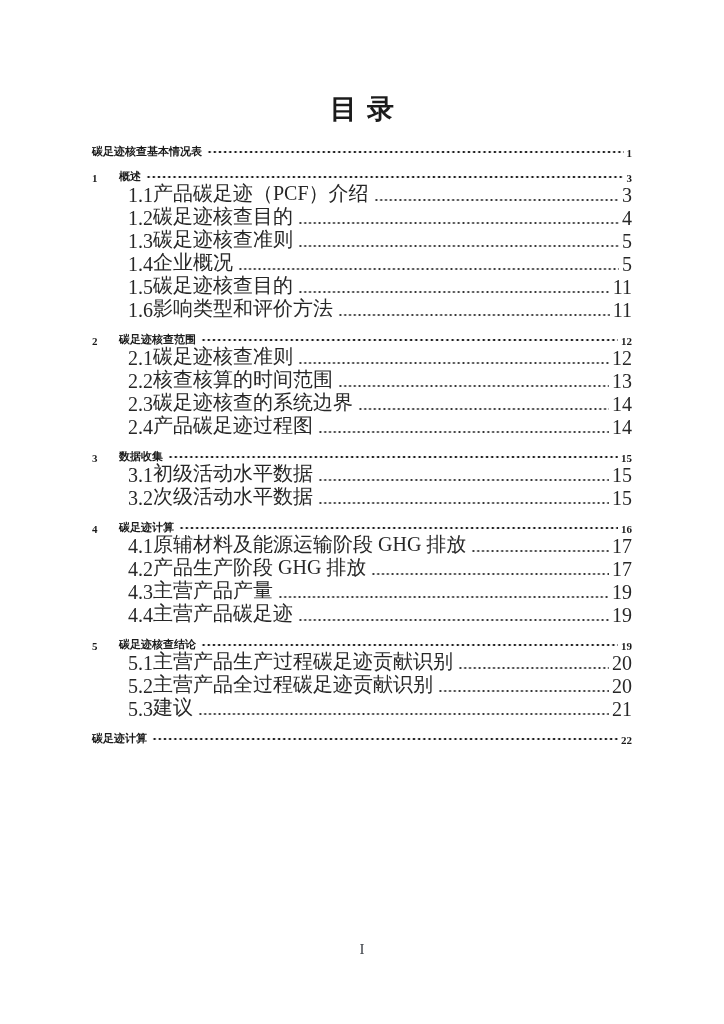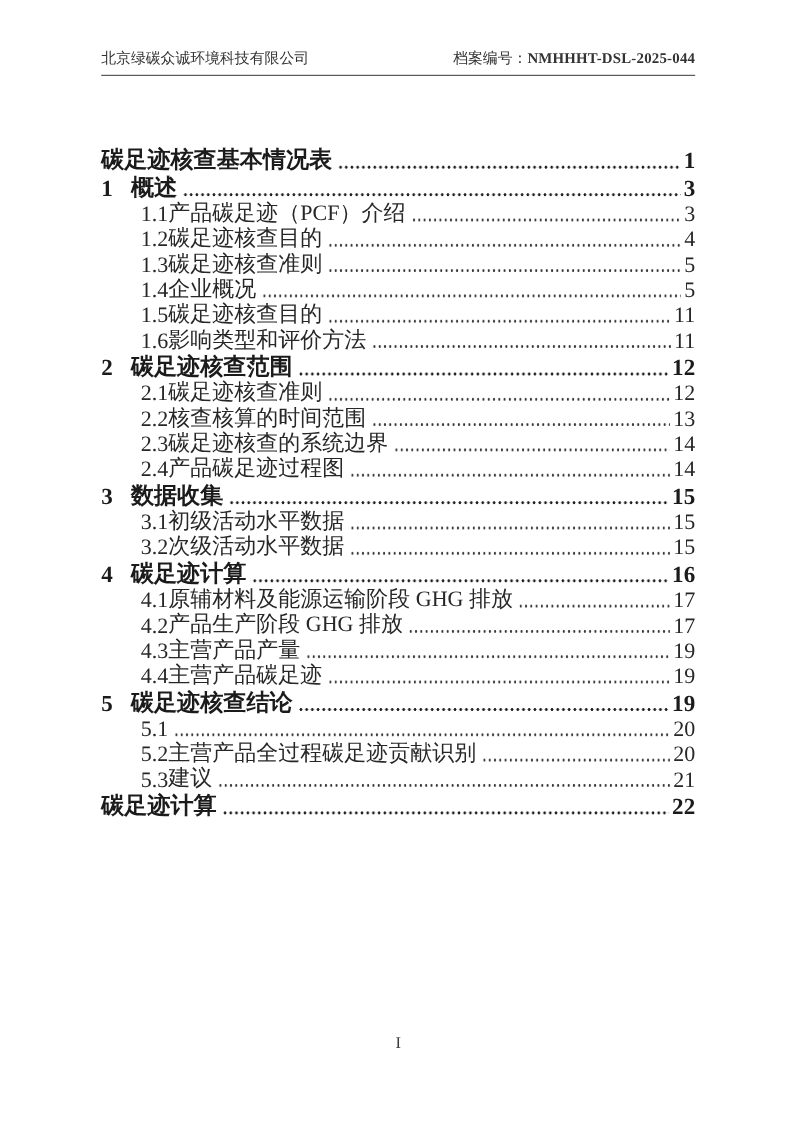--- a/index.html
+++ b/index.html
@@ -59,21 +59,21 @@
     top: 134px;
     left: 92px;
     right: 92px;
   }
   .toc-row {
     display: flex;
     align-items: flex-end;
   }
   .toc-row.lv1 {
     height: 25px;
-    font-size: 21px;
+    font-size: 11px;
     font-weight: bold;
     color: #1b1b1b;
   }
   .toc-row.lv2 {
     height: 23px;
     font-size: 20px;
     font-weight: normal;
     color: #272727;
     padding-left: 36px;
   }
@@ -106,27 +106,22 @@
     text-align: center;
     font-size: 15px;
     color: #3a3f46;
   }
 </style>
 </head>
 <body>
 
 <div class="page">
 
-  <div class="doc-header">
-    <span class="left">北京绿碳众诚环境科技有限公司</span>
-    <span class="right">
-      <span>档案编号：</span><span class="file-number">NMHHHT-DSL-2025-044</span>
-    </span>
-  </div>
-
+
+  <div class="page-title">目录</div>
 
   <div class="toc">
       <div class="toc-row lv1">
         <span class="toc-label">碳足迹核查基本情况表</span>
         <span class="toc-leader"></span>
         <span class="toc-page">1</span>
       </div>
       <div class="toc-row lv1">
         <span class="toc-num">1</span>
         <span class="toc-label">概述</span>
@@ -248,20 +243,21 @@
         <span class="toc-page">19</span>
       </div>
       <div class="toc-row lv1">
         <span class="toc-num">5</span>
         <span class="toc-label">碳足迹核查结论</span>
         <span class="toc-leader"></span>
         <span class="toc-page">19</span>
       </div>
       <div class="toc-row lv2">
         <span class="toc-num">5.1</span>
+        <span class="toc-label">主营产品生产过程碳足迹贡献识别</span>
         <span class="toc-leader"></span>
         <span class="toc-page">20</span>
       </div>
       <div class="toc-row lv2">
         <span class="toc-num">5.2</span>
         <span class="toc-label">主营产品全过程碳足迹贡献识别</span>
         <span class="toc-leader"></span>
         <span class="toc-page">20</span>
       </div>
       <div class="toc-row lv2">

